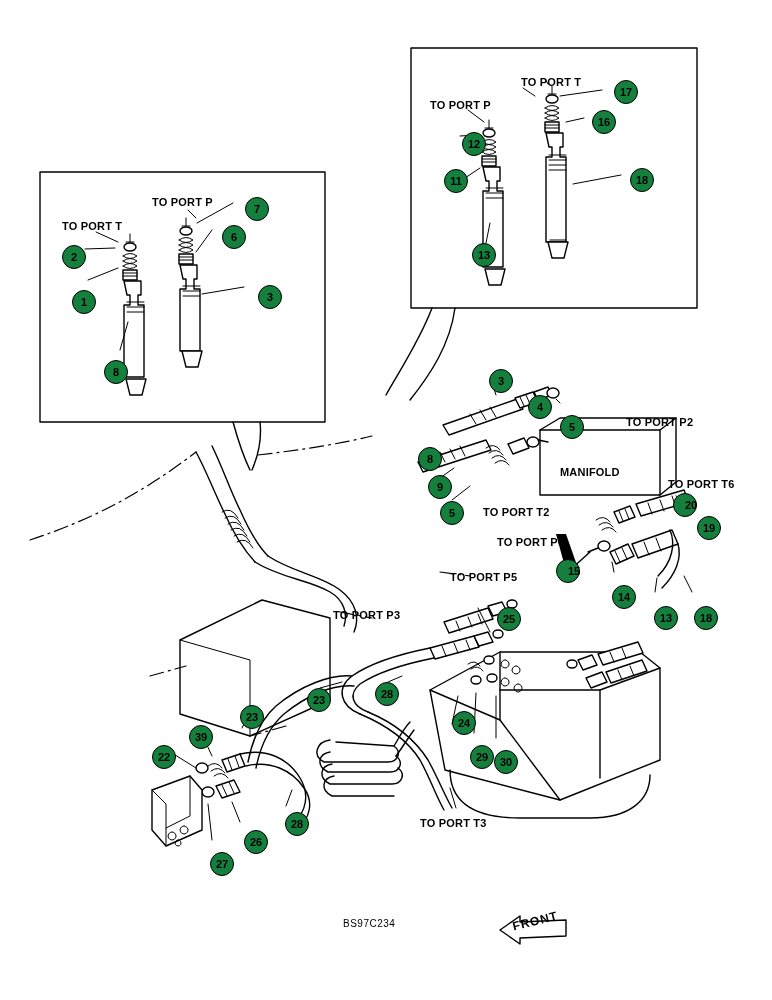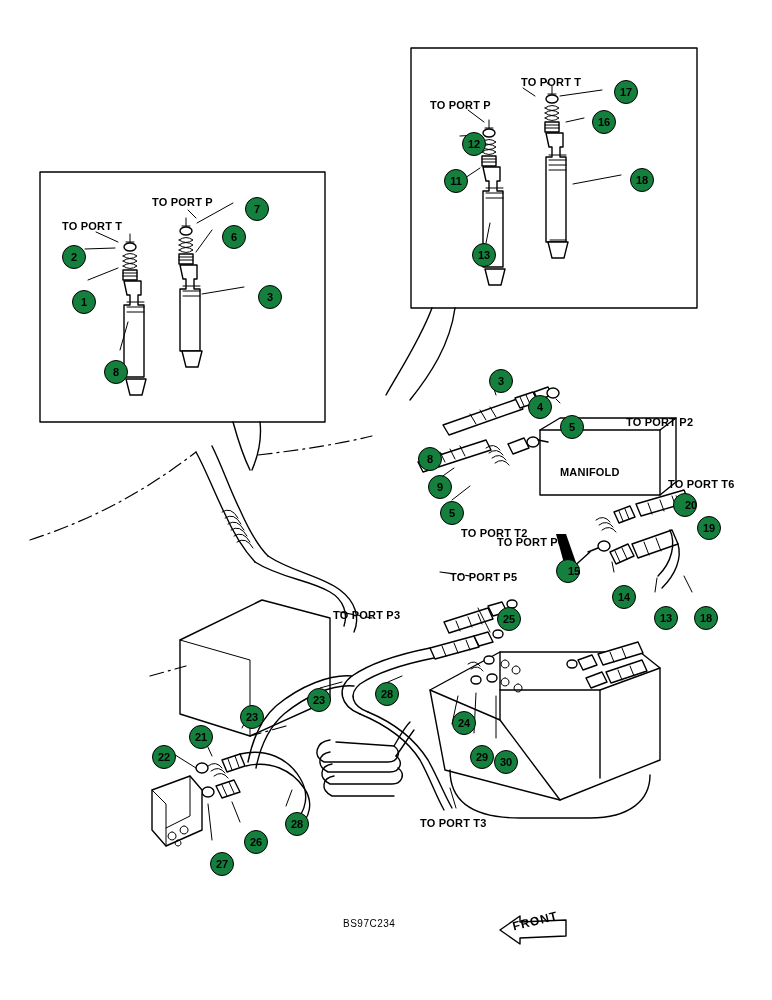--- a/index.html
+++ b/index.html
@@ -327,21 +327,21 @@
   </svg>
 
   <div>
     <div class="lbl" style="left:521px;top:76px;">TO PORT T</div>
     <div class="lbl" style="left:430px;top:99px;">TO PORT P</div>
     <div class="lbl" style="left:152px;top:196px;">TO PORT P</div>
     <div class="lbl" style="left:62px;top:220px;">TO PORT T</div>
     <div class="lbl" style="left:560px;top:466px;">MANIFOLD</div>
     <div class="lbl" style="left:626px;top:416px;">TO PORT P2</div>
     <div class="lbl" style="left:668px;top:478px;">TO PORT T6</div>
-    <div class="lbl" style="left:461px;top:506px;margin-top:21px;">TO PORT T2</div>
+    <div class="lbl" style="left:483px;top:506px;">TO PORT T2</div>
     <div class="lbl" style="left:497px;top:536px;">TO PORT P6</div>
     <div class="lbl" style="left:450px;top:571px;">TO PORT P5</div>
     <div class="lbl" style="left:333px;top:609px;text-align:right;">TO PORT P3</div>
     <div class="lbl" style="left:420px;top:817px;">TO PORT T3</div>
   </div>
 
   <div>
     <div class="callout" style="left:245px;top:197px;">7</div>
     <div class="callout" style="left:62px;top:245px;">2</div>
     <div class="callout" style="left:222px;top:225px;">6</div>
@@ -365,21 +365,21 @@
     <div class="callout" style="left:556px;top:559px;padding-left:12px;">15</div>
     <div class="callout" style="left:612px;top:585px;">14</div>
     <div class="callout" style="left:654px;top:606px;">13</div>
     <div class="callout" style="left:694px;top:606px;">18</div>
     <div class="callout" style="left:497px;top:607px;">25</div>
     <div class="callout" style="left:307px;top:688px;">23</div>
     <div class="callout" style="left:375px;top:682px;">28</div>
     <div class="callout" style="left:452px;top:711px;">24</div>
     <div class="callout" style="left:470px;top:745px;">29</div>
     <div class="callout" style="left:494px;top:750px;">30</div>
-    <div class="callout" style="left:189px;top:725px;">21</div>
+    <div class="callout" style="left:189px;top:725px;">39</div>
     <div class="callout" style="left:240px;top:705px;">23</div>
     <div class="callout" style="left:152px;top:745px;">22</div>
     <div class="callout" style="left:244px;top:830px;">26</div>
     <div class="callout" style="left:210px;top:852px;">27</div>
     <div class="callout" style="left:285px;top:812px;">28</div>
   </div>
 
   <div class="figcode" style="left:343px;top:918px;">BS97C234</div>
   <div class="frontword" style="left:512px;top:914px;">FRONT</div>
 

